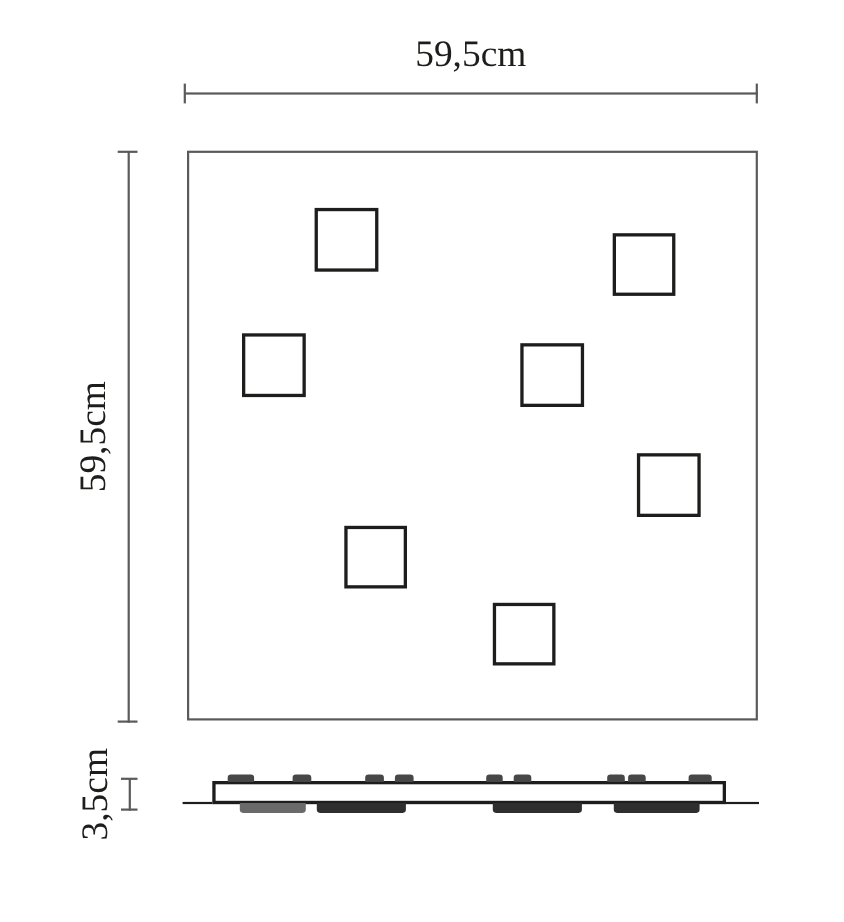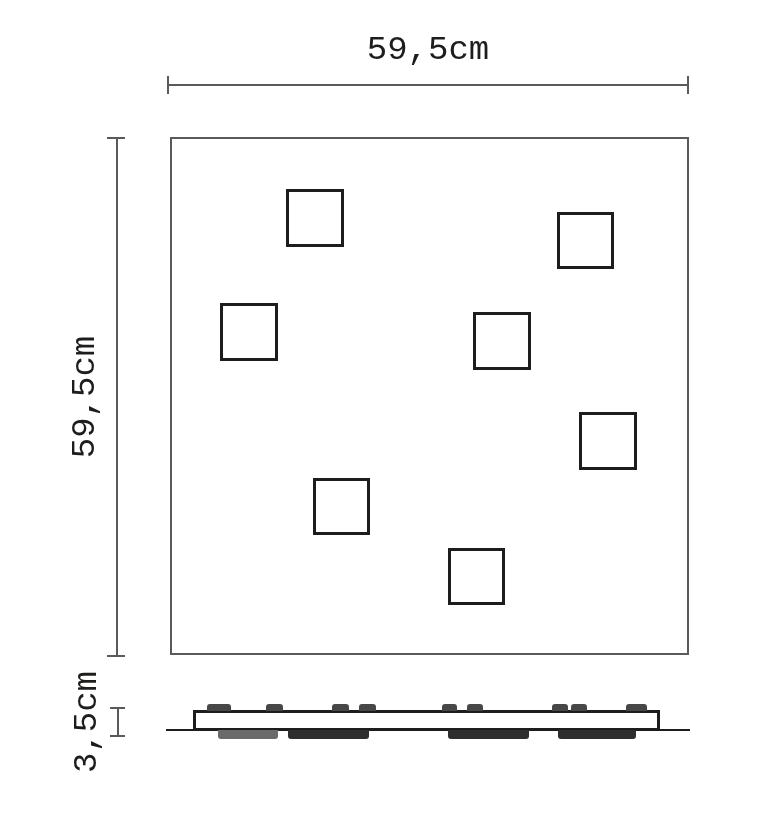--- a/index.html
+++ b/index.html
@@ -1,19 +1,19 @@
 <!DOCTYPE html>
 <html style="--bg: #ffffff; --dim: #595a5c; --outline: #595a5c; --detail: #1d1d1b; --clip: #474747; --text: #1d1d1b;"><head>
 <meta charset="utf-8">
 <style>
   html,body { margin:0; padding:0; background:#fff; }
   .canvas {
     position:relative; width:767px; height:838px; overflow:hidden;
     background:var(--bg,#fff);
-    font-family:Liberation Mono, monospace;
+    font-family:Liberation Serif, serif;
   }
   
   .dim-line, .dim-tick { position:absolute; background:var(--dim,#595a5c); }
   
   .dim-label {
     position:absolute; color:var(--text,#1d1d1b);
     font-size:34px; line-height:1; white-space:nowrap;
     transform:translate(-50%,-50%);
   }
   .dim-label.vertical { transform:translate(-50%,-50%) rotate(-90deg); }

